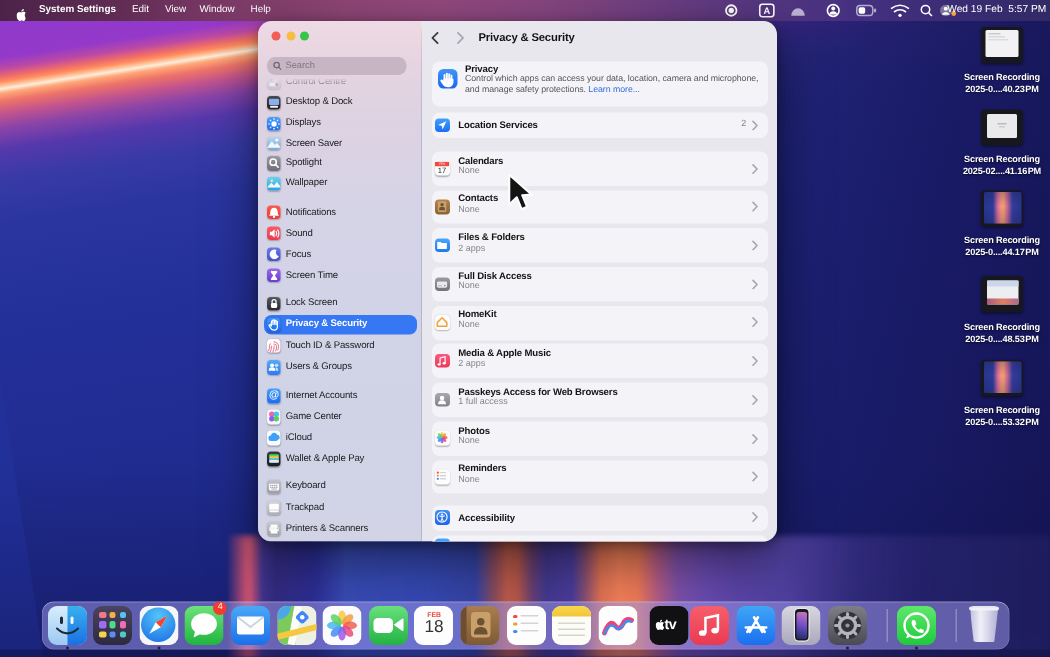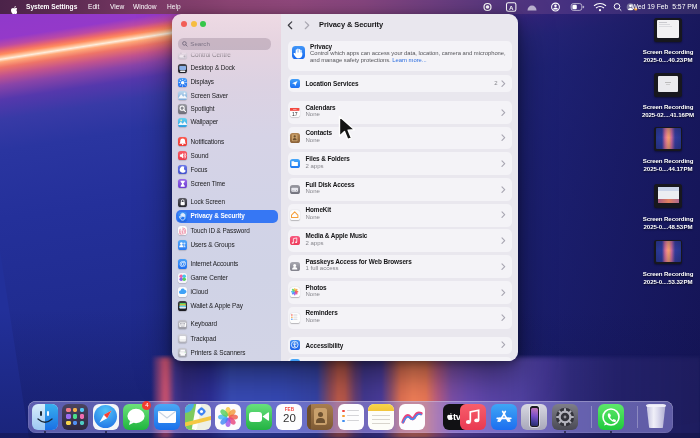--- a/index.html
+++ b/index.html
@@ -647,21 +647,21 @@
       <div class="dk" style="left:218.3px;">
         <div style="position:absolute;inset:0;background:linear-gradient(180deg,#67e07c,#23b343);"></div>
         <div style="position:absolute;left:3.5px;top:8px;width:13px;height:10.5px;background:#fff;border-radius:3px;"></div>
         <svg style="position:absolute;left:16px;top:7.5px;" width="8" height="11" viewBox="0 0 8 11">
           <path d="M0.5,5.5 L6,1.5 Q7,0.9 7,2.2 L7,8.8 Q7,10.1 6,9.5 Z" fill="#fff"></path>
         </svg>
       </div>
       <div class="dk" style="left:248.9px;">
         <div style="position:absolute;inset:0;background:#fdfdfe;"></div>
         <div style="position:absolute;left:0;right:0;top:3px;text-align:center;font-size:4.6px;color:#f24840;font-weight:bold;">FEB</div>
-        <div style="position:absolute;left:0;right:0;top:8px;text-align:center;font-size:11.5px;color:#333;font-weight:300;">20</div>
+        <div style="position:absolute;left:0;right:0;top:8px;text-align:center;font-size:11.5px;color:#333;font-weight:300;">18</div>
       </div>
       <div class="dk" style="left:279.5px;">
         <div style="position:absolute;inset:0;background:linear-gradient(180deg,#a87e4e,#7e5a34);"></div>
         <div style="position:absolute;left:0;top:0;width:4px;height:26px;background:#6e4e2c;"></div>
         <div style="position:absolute;left:6.5px;top:4.5px;width:13.5px;height:17px;border-radius:2.5px;background:#c9a06c;"></div>
         <div style="position:absolute;left:10.8px;top:8px;width:5px;height:5px;border-radius:50%;background:#6e5130;"></div>
         <div style="position:absolute;left:8.8px;top:14px;width:9px;height:5px;border-radius:4px 4px 0 0;background:#6e5130;"></div>
       </div>
       <div class="dk" style="left:310.1px;">
         <div style="position:absolute;inset:0;background:#fdfdfe;"></div>
@@ -679,21 +679,21 @@
         <div style="position:absolute;left:4px;top:15px;width:18px;height:1.3px;background:#d8d5cd;"></div>
         <div style="position:absolute;left:4px;top:19px;width:18px;height:1.3px;background:#d8d5cd;"></div>
       </div>
       <div class="dk" style="left:371.3px;">
         <div style="position:absolute;inset:0;background:#fdfdfe;"></div>
         <svg style="position:absolute;left:2px;top:6px;" width="22" height="16" viewBox="0 0 22 16">
           <path d="M2,12 Q5.5,2.5 9,7 Q12,11 14.5,5.5 Q16.5,2 20,3.5" fill="none" stroke="#e8447c" stroke-width="3.2" stroke-linecap="round"></path>
           <path d="M2,12.5 Q5.5,4.5 9,8 Q12,11.5 14.8,6.2 Q16.8,3 20,4.4" fill="none" stroke="#3f8ef2" stroke-width="1.6" stroke-linecap="round"></path>
         </svg>
       </div>
-      <div class="dk" style="left:415px;">
+      <div class="dk" style="left:405px;">
         <div style="position:absolute;inset:0;background:#111114;"></div>
         <svg style="position:absolute;left:4.5px;top:9px;" width="6" height="7" viewBox="0 0 814 1000">
           <path fill="#fff" d="M788.1 340.9c-5.8 4.5-108.2 62.2-108.2 190.5 0 148.4 130.3 200.9 134.2 202.2-.6 3.2-20.7 71.9-68.7 141.9-42.8 61.6-87.5 123.1-155.5 123.1s-85.5-39.5-164-39.5c-76.5 0-103.7 40.8-165.9 40.8s-105.6-57-155.5-127C46.7 790.7 0 663 0 541.8c0-194.4 126.4-297.5 250.8-297.5 66.1 0 121.2 43.4 162.7 43.4 39.5 0 101.1-46 176.3-46 28.5 0 130.9 2.6 198.3 99.2zm-234-181.5c31.1-36.9 53.1-88.1 53.1-139.3 0-7.1-.6-14.3-1.9-20.1-50.6 1.9-110.8 33.7-147.1 75.8-28.5 32.4-55.1 83.6-55.1 135.5 0 7.8 1.3 15.6 1.9 18.1 3.2.6 8.4 1.3 13.6 1.3 45.4 0 102.5-30.4 135.5-71.3z"></path>
         </svg>
         <div style="position:absolute;left:10.5px;top:7.5px;font-size:9.5px;color:#fff;font-weight:bold;letter-spacing:-0.3px;">tv</div>
       </div>
       <div class="dk" style="left:432.5px;">
         <div style="position:absolute;inset:0;background:linear-gradient(180deg,#f75e6b,#e93a52);"></div>
         <svg style="position:absolute;left:4px;top:4px;" width="18" height="18" viewBox="0 0 18 18">
           <path d="M6.3,13.8 L6.3,4 L14.6,2.2 L14.6,12.2" fill="none" stroke="#fff" stroke-width="1.7"></path>

